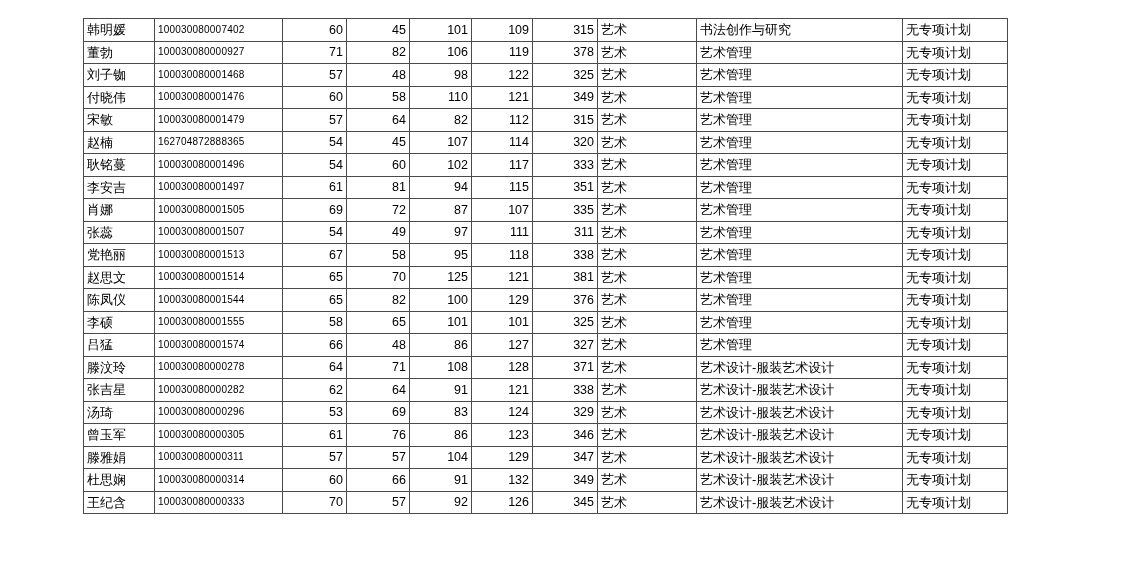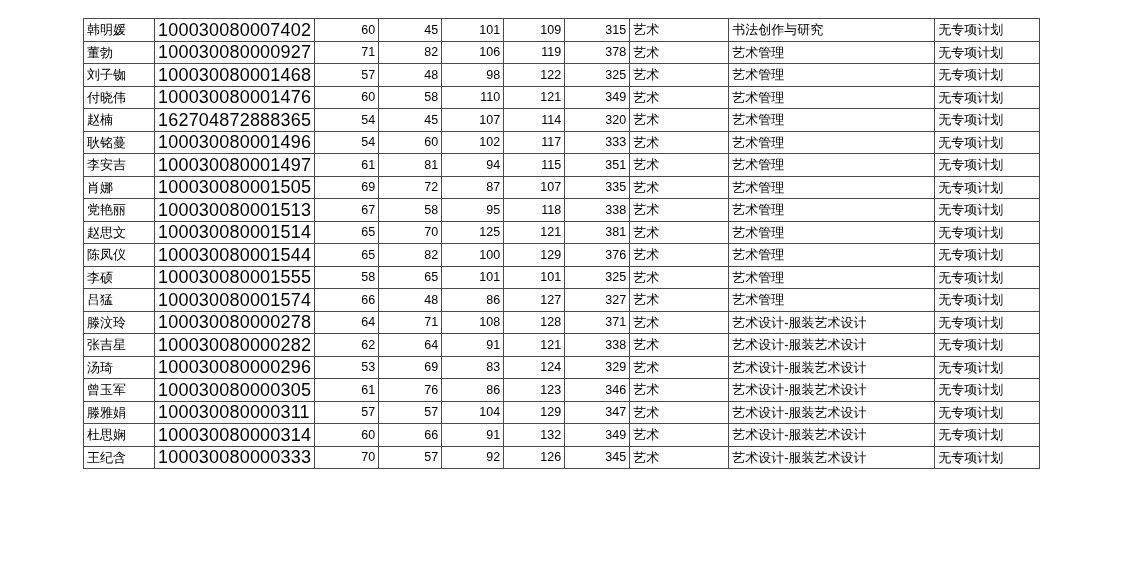--- a/index.html
+++ b/index.html
@@ -39,21 +39,21 @@
     white-space: nowrap;
     overflow: hidden;
     text-align: left;
     vertical-align: middle;
   }
   table.score-table td.num {
     text-align: right;
     font-size: 12.5px;
   }
   table.score-table td.id-cell {
-    font-size: 18px;
+    font-size: 10px;
     letter-spacing: 0.2px;
   }
 </style>
 </head>
 <body>
 
 <div class="page">
   <table class="score-table">
     <colgroup>
       <col style="width:71px">
@@ -113,20 +113,32 @@
     <td class="num">60</td>
     <td class="num">58</td>
     <td class="num">110</td>
     <td class="num">121</td>
     <td class="num">349</td>
     <td>艺术</td>
     <td>艺术管理</td>
     <td>无专项计划</td>
   </tr>
 
+  <tr>
+    <td>宋敏</td>
+    <td class="id-cell">100030080001479</td>
+    <td class="num">57</td>
+    <td class="num">64</td>
+    <td class="num">82</td>
+    <td class="num">112</td>
+    <td class="num">315</td>
+    <td>艺术</td>
+    <td>艺术管理</td>
+    <td>无专项计划</td>
+  </tr>
 
   <tr>
     <td>赵楠</td>
     <td class="id-cell">162704872888365</td>
     <td class="num">54</td>
     <td class="num">45</td>
     <td class="num">107</td>
     <td class="num">114</td>
     <td class="num">320</td>
     <td>艺术</td>
@@ -166,20 +178,32 @@
     <td class="num">69</td>
     <td class="num">72</td>
     <td class="num">87</td>
     <td class="num">107</td>
     <td class="num">335</td>
     <td>艺术</td>
     <td>艺术管理</td>
     <td>无专项计划</td>
   </tr>
 
+  <tr>
+    <td>张蕊</td>
+    <td class="id-cell">100030080001507</td>
+    <td class="num">54</td>
+    <td class="num">49</td>
+    <td class="num">97</td>
+    <td class="num">111</td>
+    <td class="num">311</td>
+    <td>艺术</td>
+    <td>艺术管理</td>
+    <td>无专项计划</td>
+  </tr>
 
   <tr>
     <td>党艳丽</td>
     <td class="id-cell">100030080001513</td>
     <td class="num">67</td>
     <td class="num">58</td>
     <td class="num">95</td>
     <td class="num">118</td>
     <td class="num">338</td>
     <td>艺术</td>

